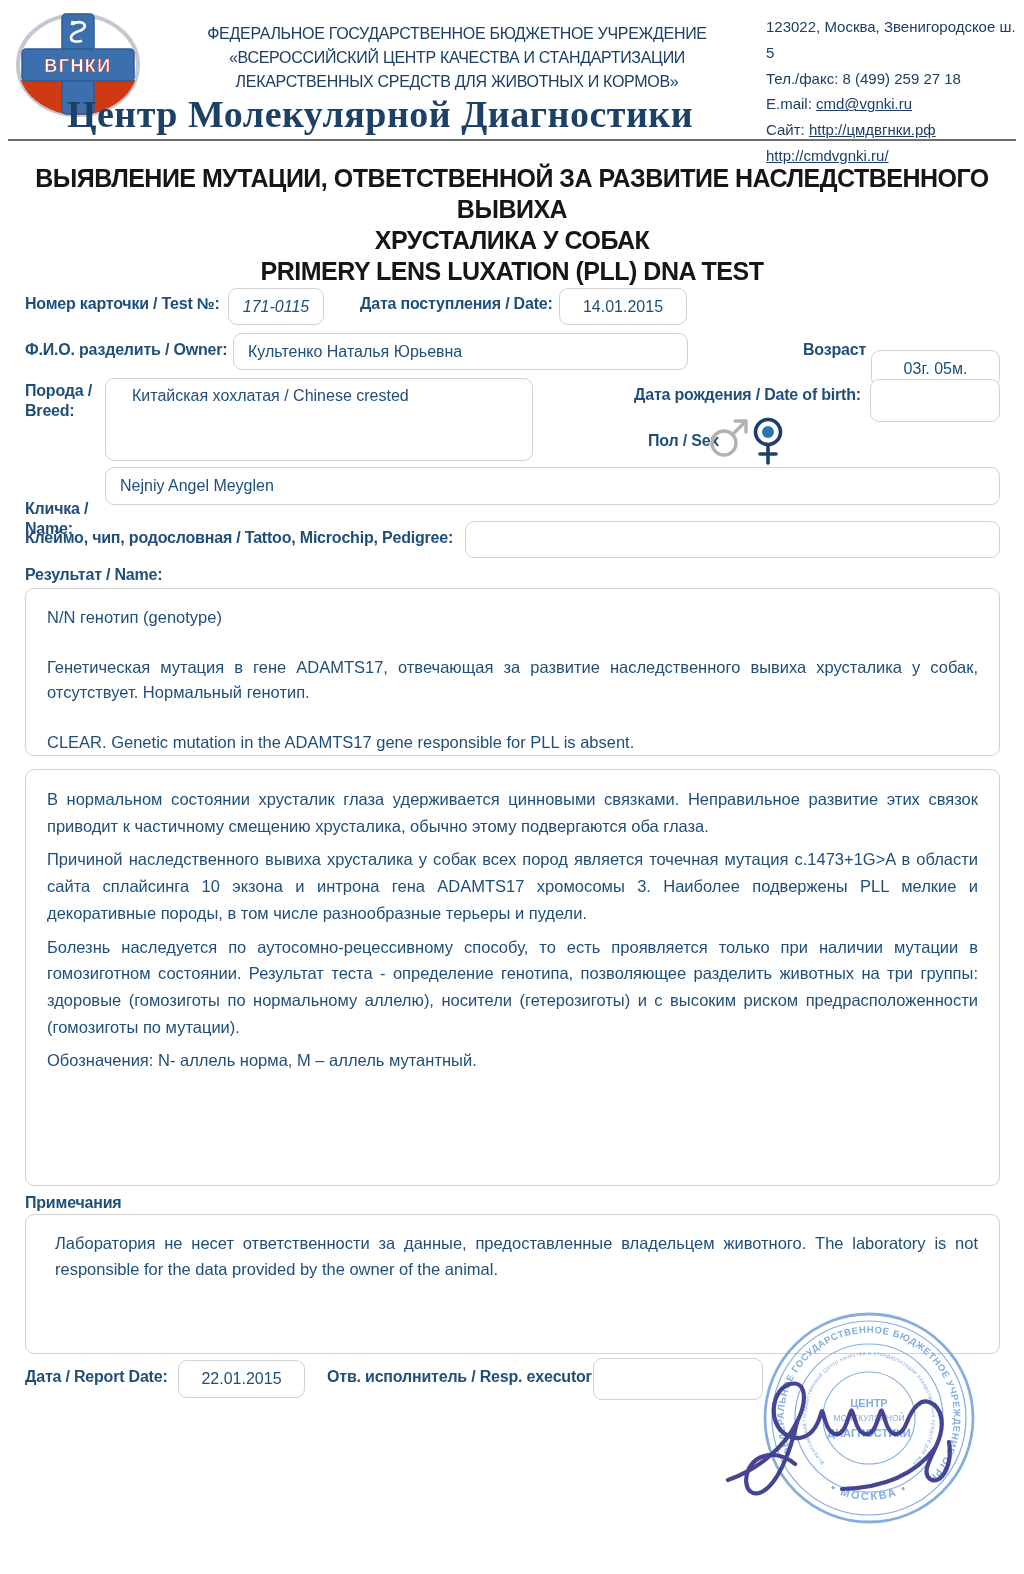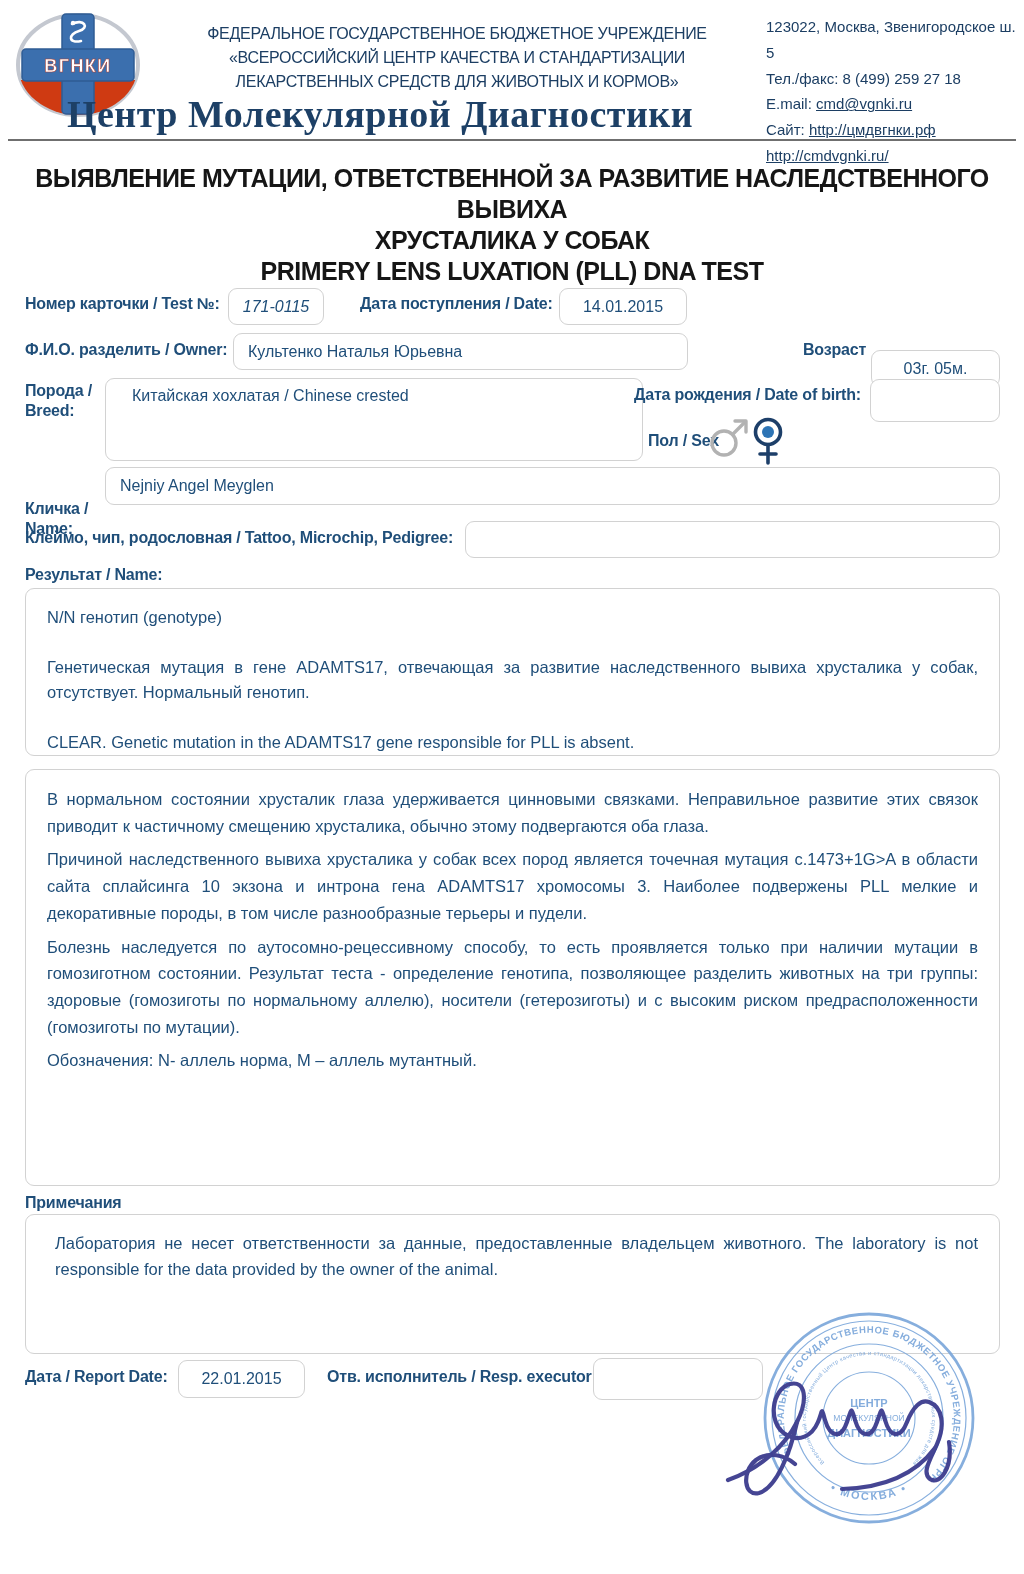--- a/index.html
+++ b/index.html
@@ -82,21 +82,21 @@
 
   <div class="abs lbl" style="left:25px;top:341px;">Ф.И.О. разделить / Owner:</div>
   <div class="abs box left" style="left:233px;top:333px;width:455px;height:37px;">Культенко Наталья Юрьевна</div>
   <div class="abs lbl" style="left:803px;top:341px;">Возраст</div>
   <div class="abs box" style="left:871px;top:333px;width:129px;height:37px;margin-top:17px;">03г. 05м.</div>
 
   <div class="abs lbl lbl2" style="left:25px;top:381px;">
     <span style="display:block">Порода /</span>
     <span style="display:block">Breed:</span>
   </div>
-  <div class="abs box topleft" style="left:105px;top:378px;width:538px;height:83px;padding-left:26px;">Китайская хохлатая / Chinese crested</div>
+  <div class="abs box topleft" style="left:105px;top:378px;width:428px;height:83px;padding-left:26px;">Китайская хохлатая / Chinese crested</div>
   <div class="abs lbl" style="left:634px;top:386px;">Дата рождения / Date of birth:</div>
   <div class="abs box" style="left:870px;top:379px;width:130px;height:43px;"></div>
 
   <div class="abs lbl" style="left:648px;top:432px;">Пол / Sex</div>
   <svg class="abs" style="left:706px;top:415px;" width="46" height="46" viewBox="0 0 46 46">
     <circle cx="18" cy="28" r="12" fill="none" stroke="#b2b2b2" stroke-width="3.4"></circle>
     <line x1="26.5" y1="19.5" x2="39" y2="7" stroke="#b2b2b2" stroke-width="3.4" stroke-linecap="round"></line>
     <path d="M 29 6 L 40 6 L 40 17" fill="none" stroke="#b2b2b2" stroke-width="3.4" stroke-linecap="round" stroke-linejoin="round"></path>
   </svg>
   <svg class="abs" style="left:750px;top:416px;" width="36" height="54" viewBox="0 0 36 54">

